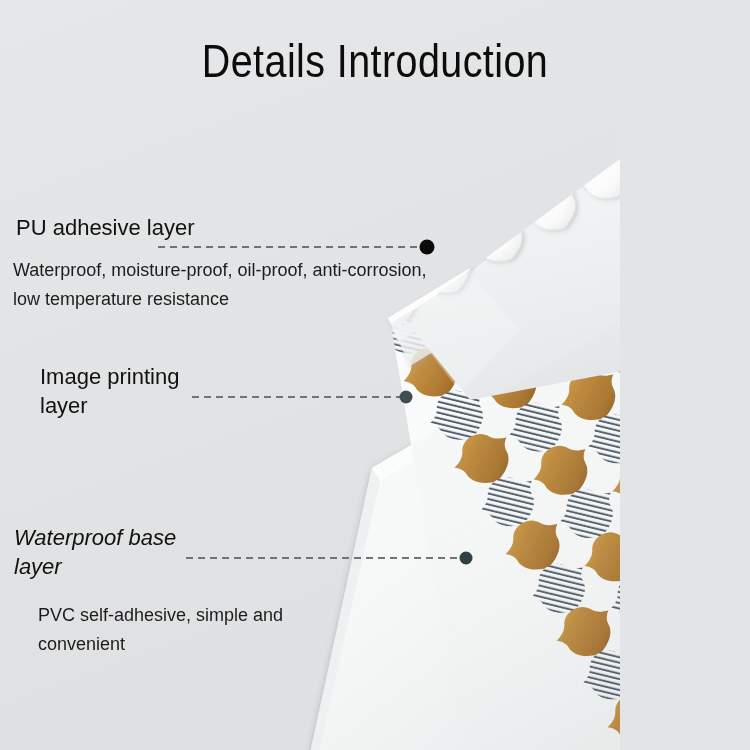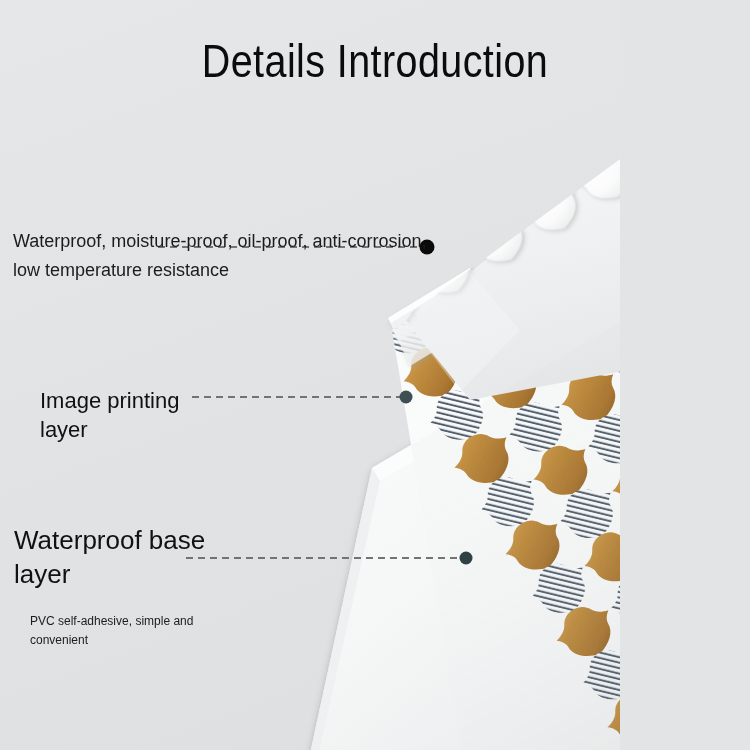--- a/index.html
+++ b/index.html
@@ -49,27 +49,27 @@
   .c-body{
     color:#1c1c1c;
     line-height:1.62;
     white-space:pre-line;
   }
 
   #callout1{left:16px;top:214px;}
   #callout1 .c-head{font-size:22px;}
   #callout1 .c-body{font-size:18px;margin-top:13px;margin-left:-3px;}
 
-  #callout2{left:40px;top:363px;margin-top:24px;}
+  #callout2{left:40px;top:363px;}
   #callout2 .c-head{font-size:22px;}
   #callout2 .c-body{font-size:16.5px;margin-top:10px;margin-left:-19px;}
 
   #callout3{left:14px;top:524px;}
-  #callout3 .c-head{font-size:26px;}
-  #callout3 .c-body{font-size:12px;margin-top:20px;margin-left:16px;}
+  #callout3 .c-head{font-size:22px;font-style:italic;}
+  #callout3 .c-body{font-size:18px;margin-top:20px;margin-left:24px;}
 
   
   #leaders{position:absolute;left:0;top:0;width:750px;height:750px;}
 </style>
 </head>
 <body>
 
 <div id="stage">
 
   <svg id="art" viewBox="0 0 750 750" aria-hidden="true">
@@ -421,20 +421,21 @@
       <line x1="158" y1="247" x2="420" y2="247"></line>
       <line x1="192" y1="397" x2="400" y2="397"></line>
       <line x1="186" y1="558" x2="459" y2="558"></line>
     </g>
     <circle cx="427" cy="247" r="7.5" fill="#0b0b0b"></circle>
     <circle cx="406" cy="397" r="6.5" fill="#3d4f52"></circle>
     <circle cx="466" cy="558" r="6.5" fill="#2f4144"></circle>
   </svg>
 
   <div class="callout" id="callout1">
+    <div class="c-head">PU adhesive layer</div>
     <div class="c-body">Waterproof, moisture-proof, oil-proof, anti-corrosion,
 low temperature resistance</div>
   </div>
 
   <div class="callout" id="callout2">
     <div class="c-head">Image printing
 layer</div>
   </div>
 
   <div class="callout" id="callout3">

